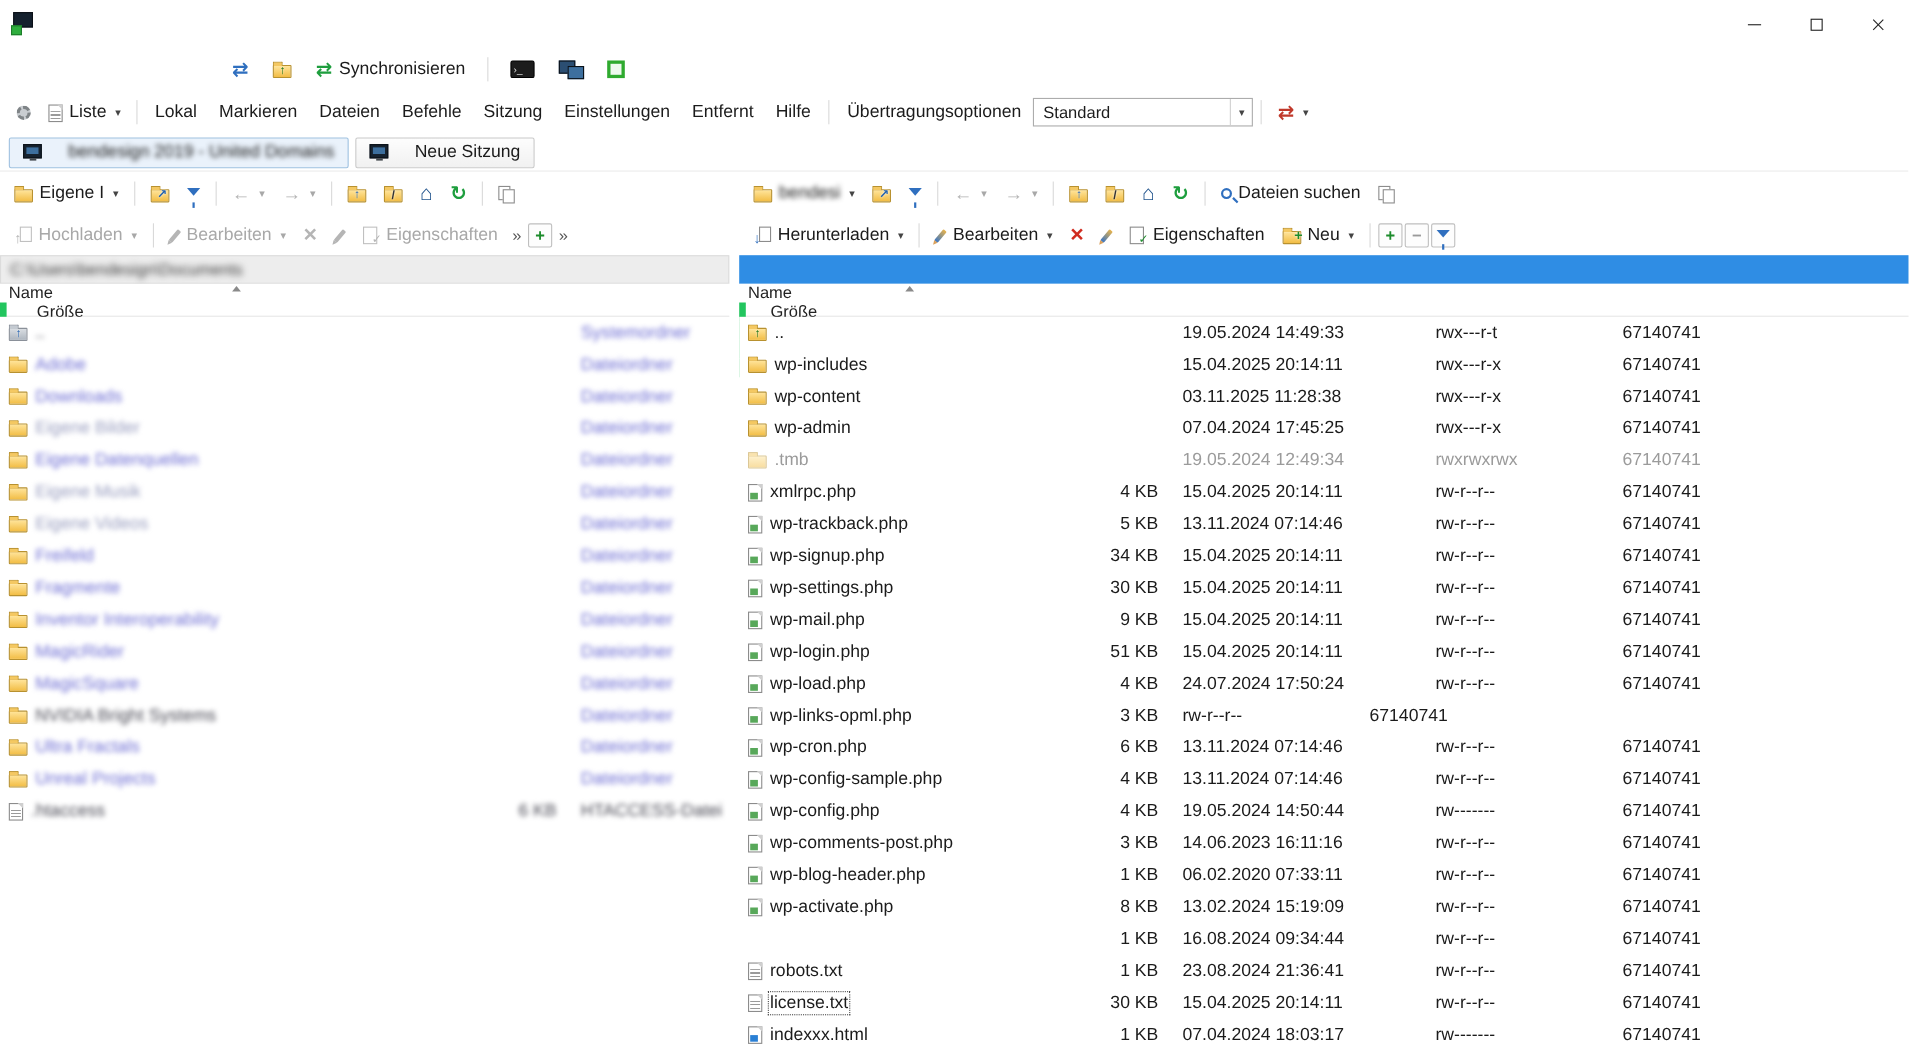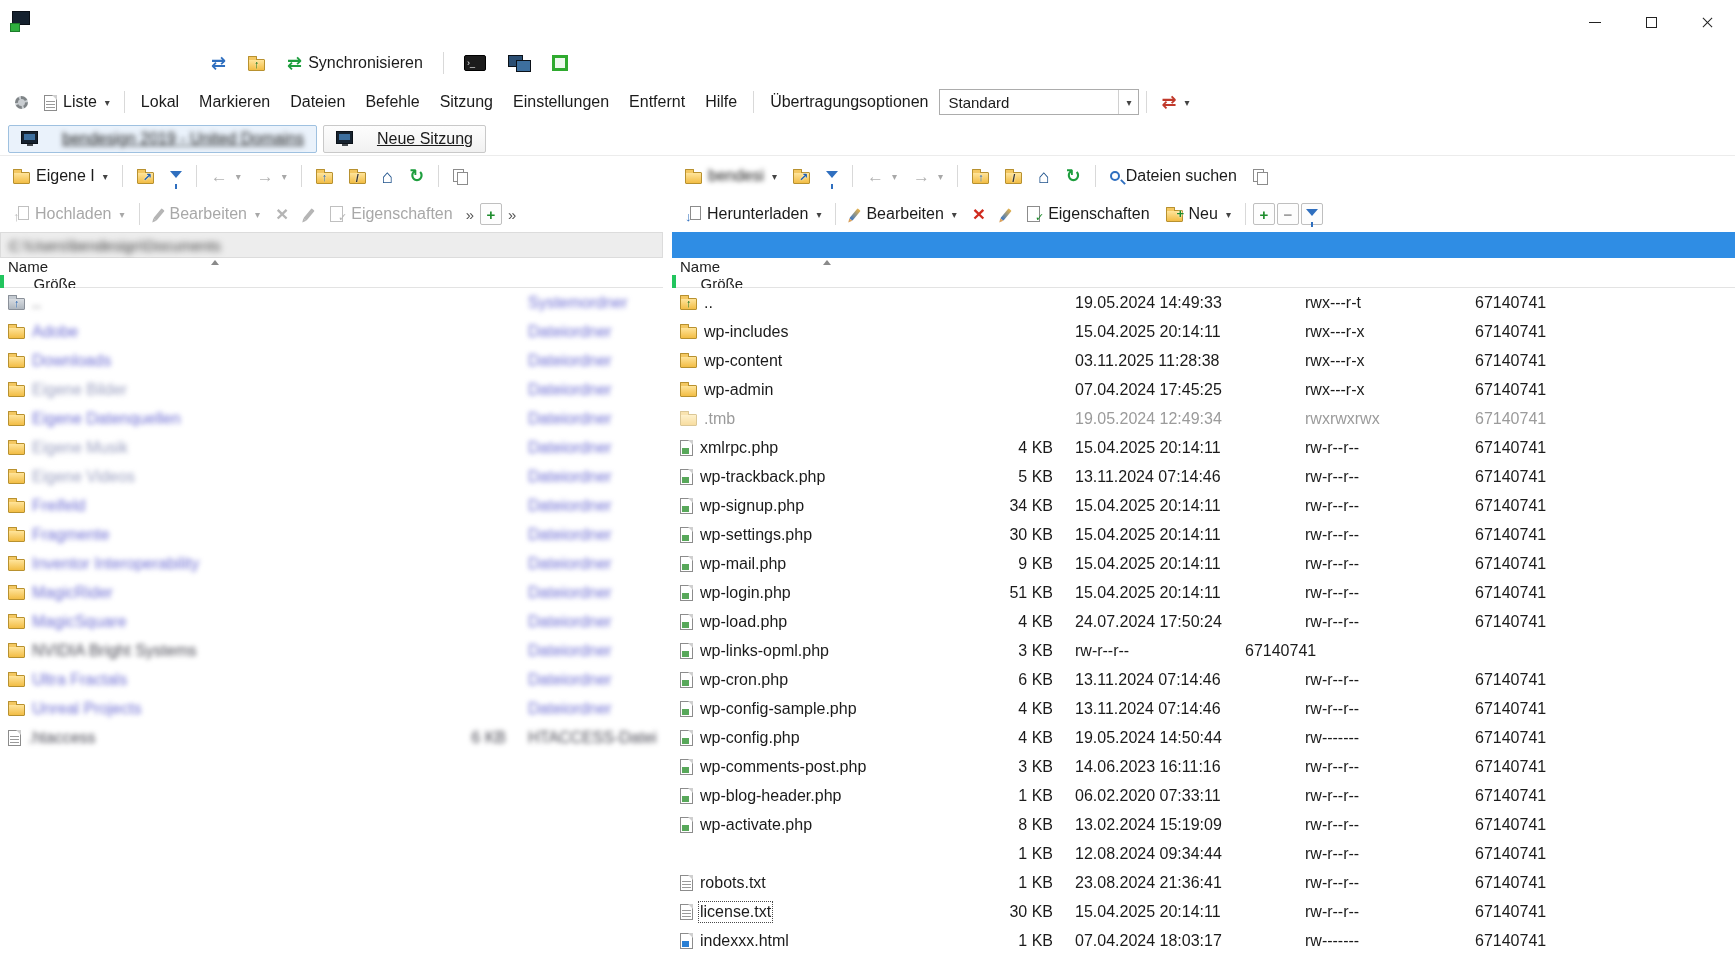--- a/index.html
+++ b/index.html
@@ -99,36 +99,36 @@
   .minusg{color:#9a9a9a;font-weight:700;font-size:15px;line-height:1;}
 
   
   .synctb{height:38px;padding-left:204px;gap:8px;}
   .menubar{height:40px;padding:0 8px;gap:2px;font-size:16px;}
   .menuitem{padding:4px 9px;border-radius:2px;}
   .combo{border:1px solid #acacac;height:26px;width:200px;display:flex;align-items:center;background:#fff;font-size:15px;}
   .combo .val{flex:1;padding-left:8px;}
   .combo .cbtn{width:20px;height:100%;border-left:1px solid #d0d0d0;display:flex;align-items:center;justify-content:center;font-size:10px;color:#444;}
   .tabbar{height:34px;padding-left:8px;gap:6px;border-bottom:1px solid #ececec;}
-  .tab{display:flex;align-items:center;gap:24px;height:28px;padding:0 12px;border:1px solid #c9c9c9;border-radius:2px;background:linear-gradient(#fdfdfd,#f1f1f1);font-size:16px;text-decoration:underline;}
+  .tab{display:flex;align-items:center;gap:24px;height:28px;padding:0 12px;border:1px solid #c9c9c9;border-radius:2px;background:linear-gradient(#fdfdfd,#f1f1f1);font-size:16px;}
   .tab.active{background:#eaf2fb;border-color:#9fc1e0;}
 
   
   .panels{position:absolute;top:156px;left:0;right:0;bottom:0;}
   .panel{position:absolute;top:0;bottom:0;}
   .panel.left{left:0;width:663px;}
   .panel.right{left:672px;width:1063px;}
   .ptb{height:40px;display:flex;align-items:center;padding:0 6px;gap:2px;font-size:16px;}
   .ptb.cmd{height:36px;}
   .pathbar{height:26px;display:flex;align-items:center;padding:0 8px;font-size:15px;}
   .pathbar.localp{background:#ededed;border:1px solid #dcdcdc;color:#3a3a3a;}
   .pathbar.remotep{background:#2f8de4;}
   .hdr{height:30px;display:flex;align-items:stretch;border-bottom:1px solid #e3e3e3;font-size:15px;color:#222;position:relative;background:#fff;flex-direction:column;}
   .hcell{display:flex;align-items:center;padding:0 8px;position:relative;}
-  .hcell.bl{border-left:4px solid #22c55e;}
+  .hcell.bl{border-left:6px solid #22c55e;}
   .hcell.r{justify-content:flex-end;padding-right:14px;}
   .sortup{position:absolute;top:2px;left:50%;margin-left:-4px;width:0;height:0;border-left:4px solid transparent;border-right:4px solid transparent;border-bottom:5px solid #8a8a8a;}
   .list{position:absolute;left:0;right:0;bottom:0;overflow:hidden;background:#fff;}
   .lrow,.rrow{display:flex;height:29px;align-items:center;font-size:16px;}
   .c{display:flex;align-items:center;height:100%;overflow:hidden;white-space:nowrap;}
   .cn{padding-left:8px;gap:7px;}
   .num{justify-content:flex-end;padding-right:14px;}
   .pad8{padding-left:8px;}
   .gray-row, .gray-row .c, .gray-row .nm{color:#9b9b9b;}
   .nm.focused{outline:1px dotted #4a4a4a;outline-offset:1px;}
@@ -851,21 +851,21 @@
     <span class="c pad8 col-rights">rw-r--r--</span>
     <span class="c pad8 col-owner">67140741</span>
     <span class="c col-fill"></span>
   </div>
   <div class="rrow ">
     <span class="c cn col-name">
             <span class="fi" style="width:13px"></span>
             <span class="nm "></span>
           </span>
     <span class="c num col-size">1 KB</span>
-    <span class="c pad8 col-mod">12.08.2024 09:34:44</span>
+    <span class="c pad8 col-mod">16.08.2024 09:34:44</span>
     <span class="c pad8 col-rights">rw-r--r--</span>
     <span class="c pad8 col-owner">67140741</span>
     <span class="c col-fill"></span>
   </div>
   <div class="rrow ">
     <span class="c cn col-name">
             <span class="fi page txt">
               <span class="mark"></span>
             </span>
             <span class="nm ">robots.txt</span>

